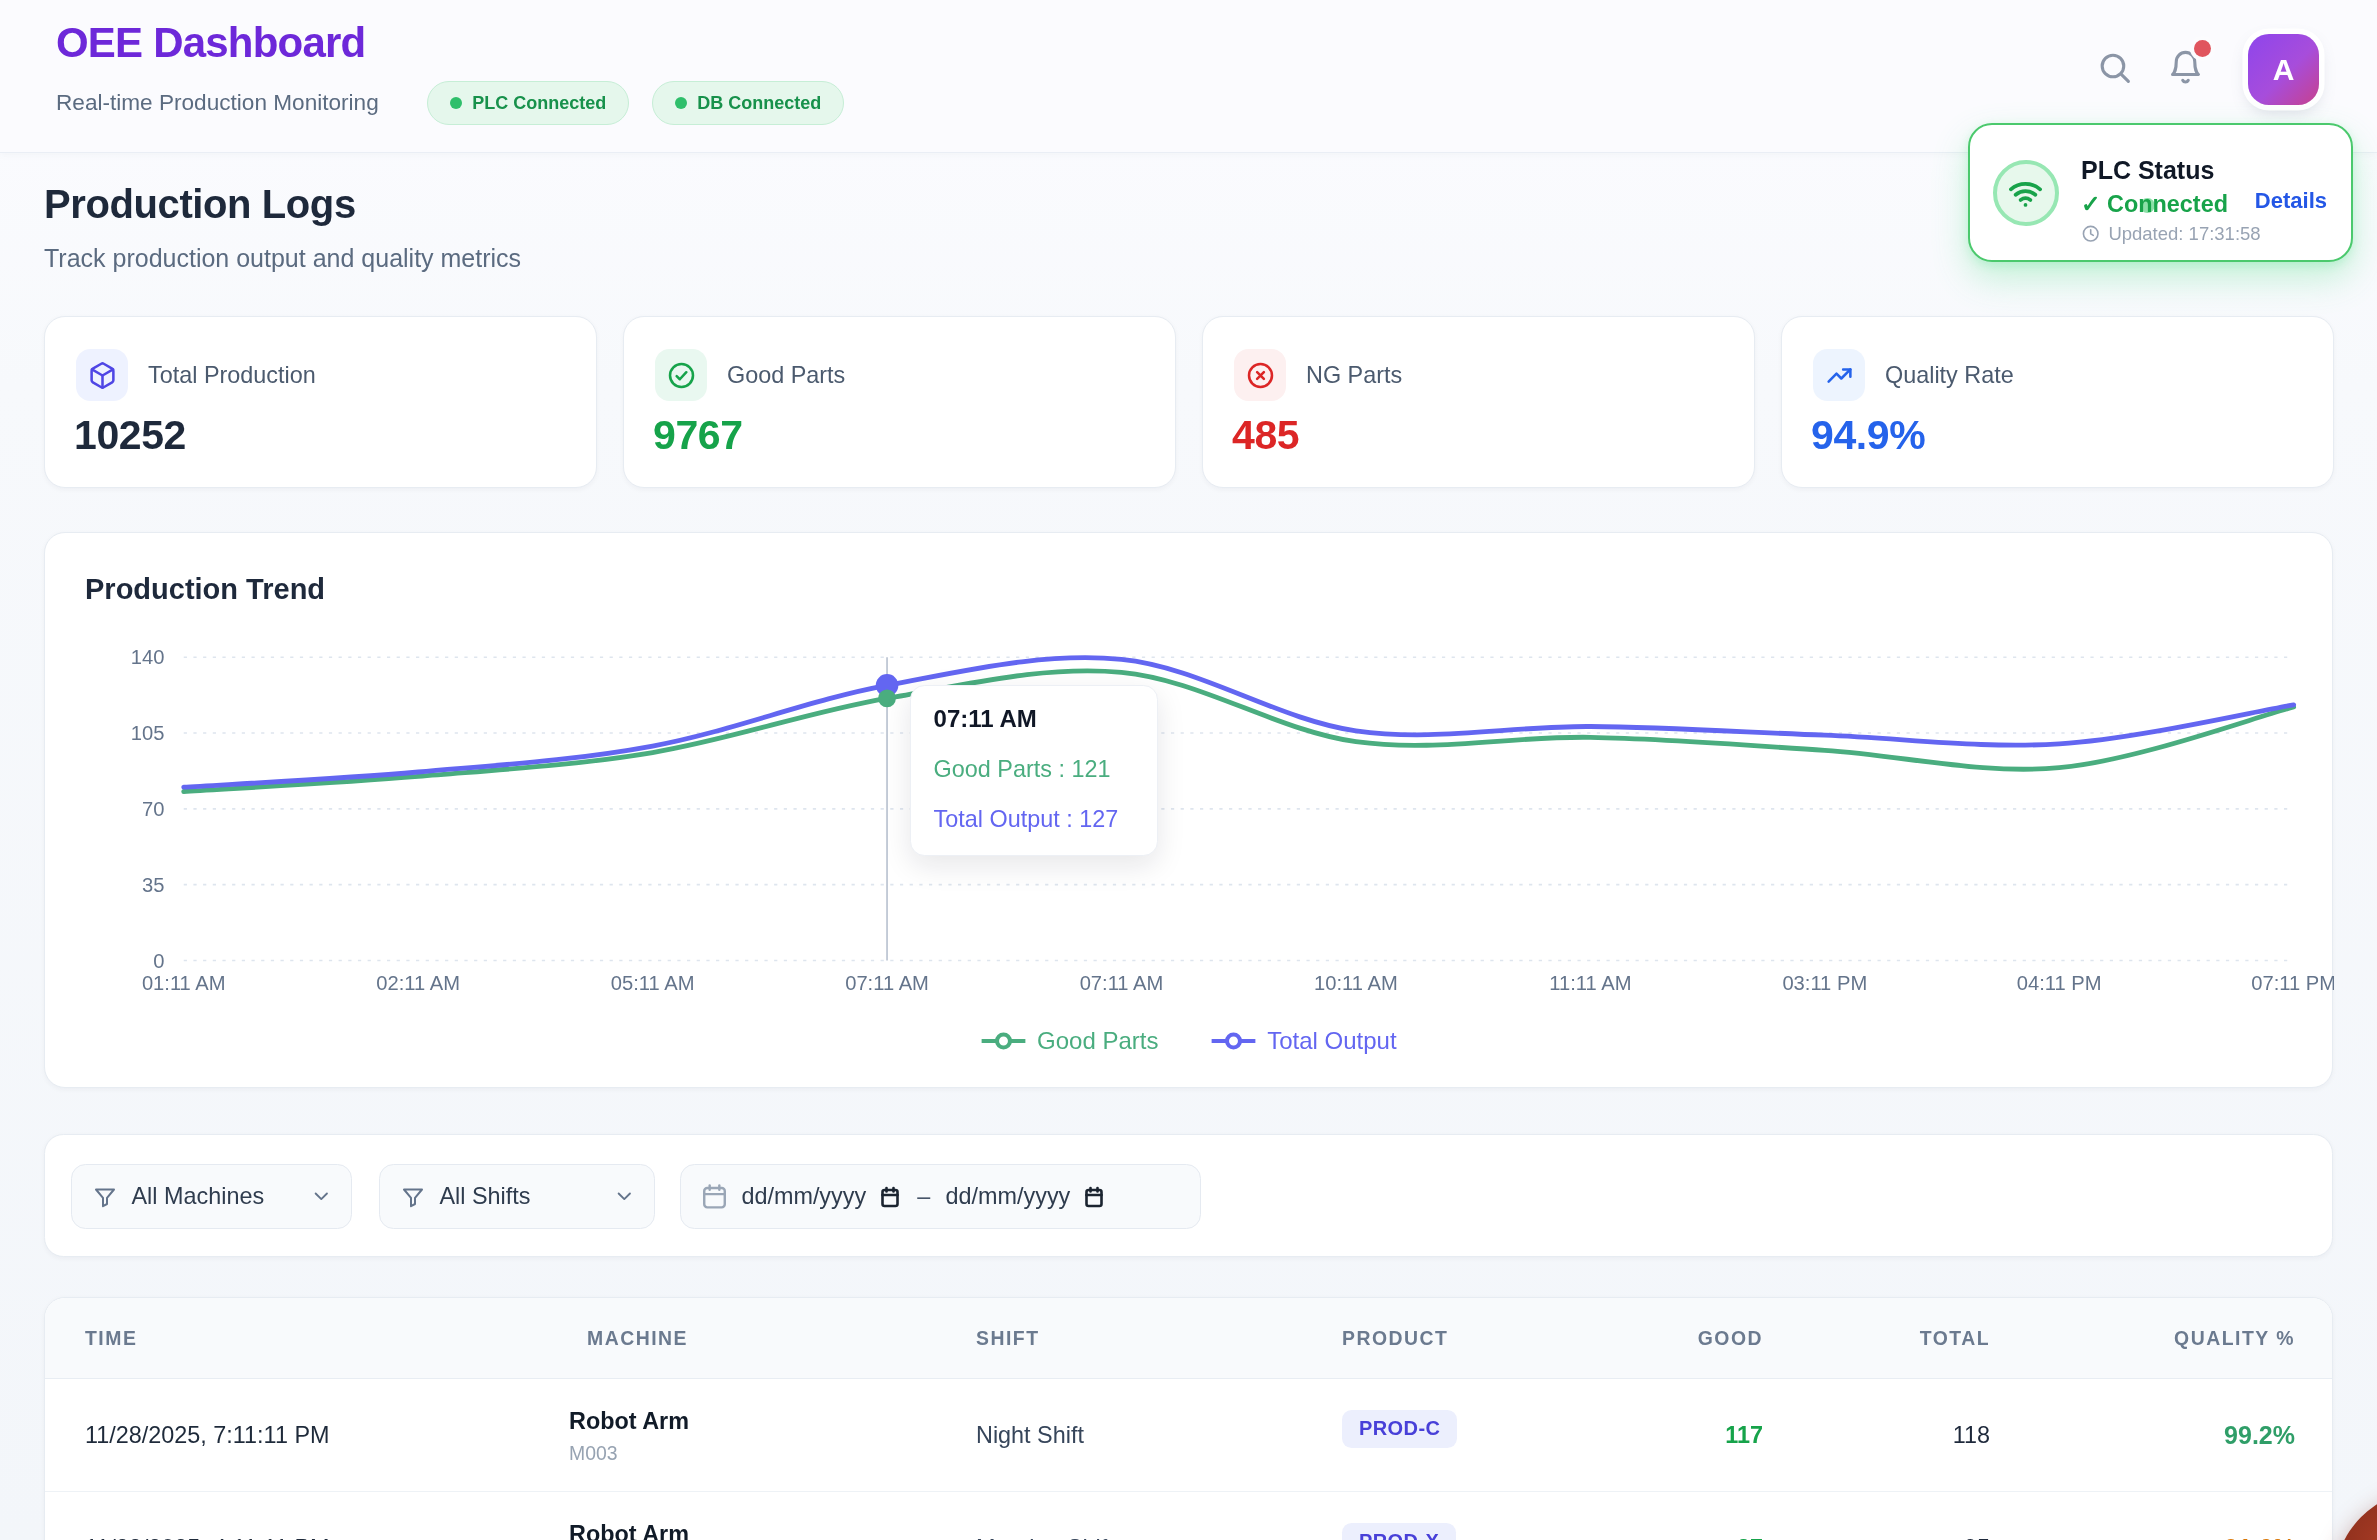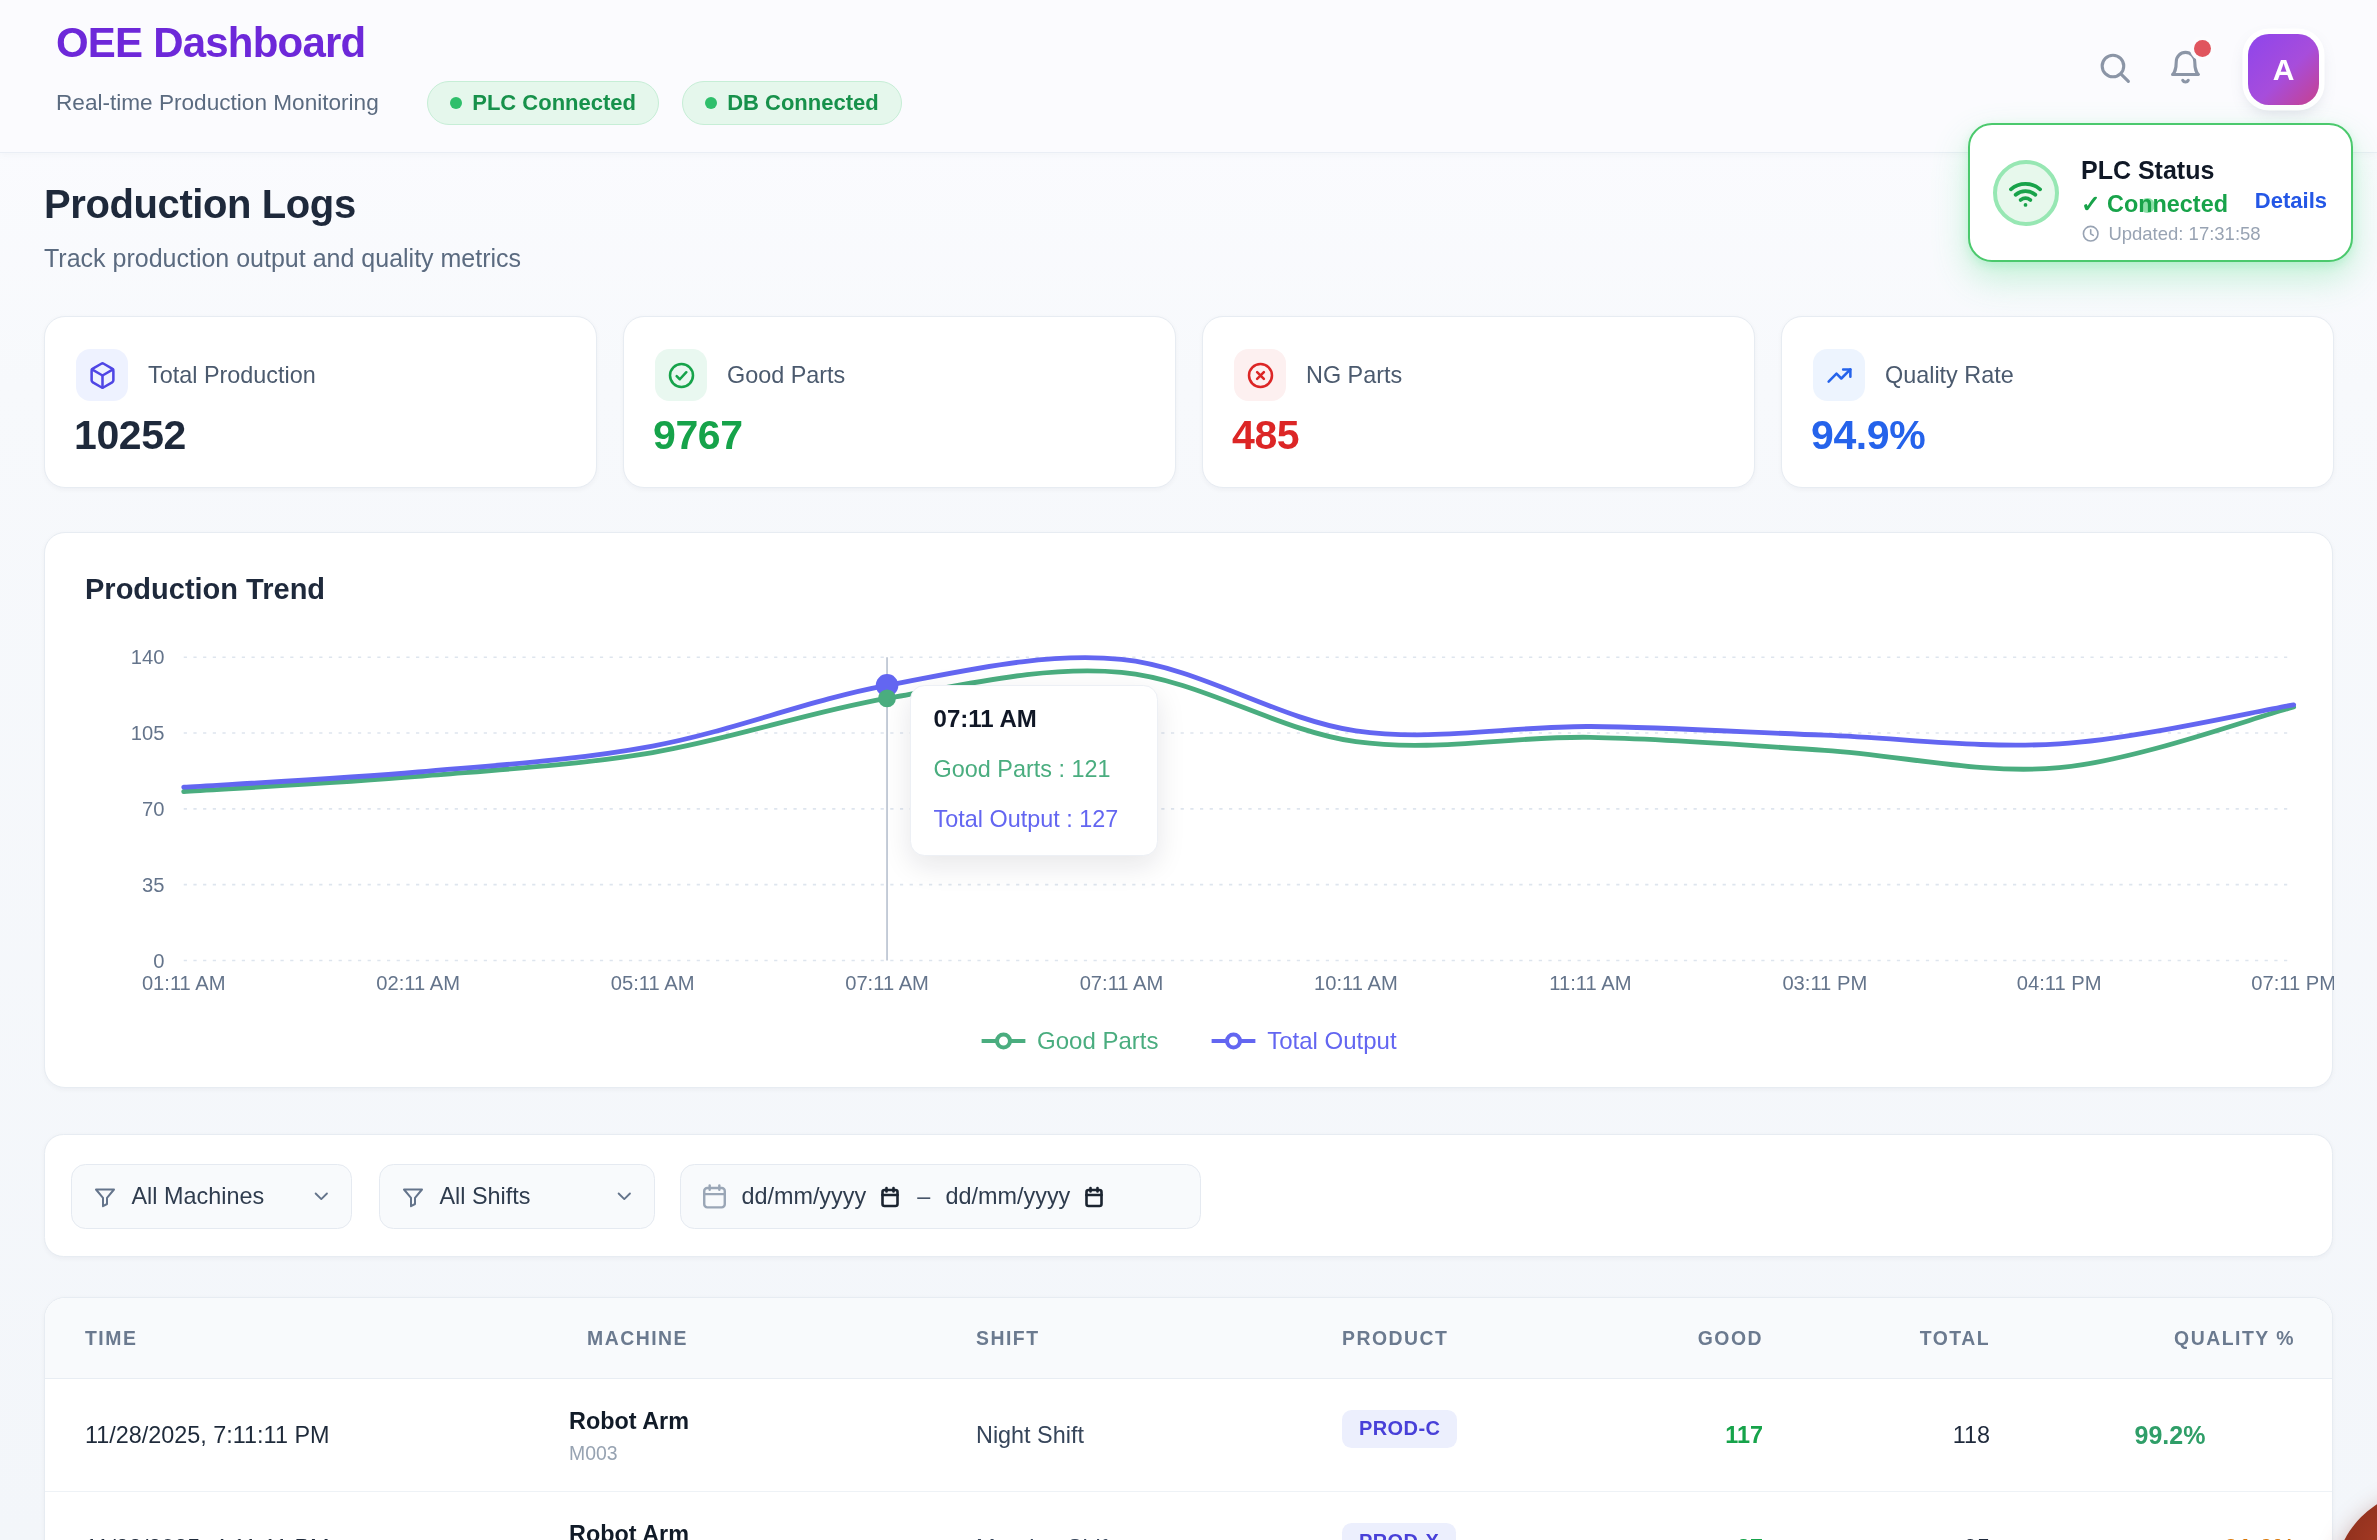--- a/index.html
+++ b/index.html
@@ -5,21 +5,21 @@
   * { margin:0; padding:0; box-sizing:border-box; }
   html,body { width:2377px; height:1540px; overflow:hidden; }
   body { font-family:"Liberation Sans", sans-serif; background:linear-gradient(180deg,#fcfcff 0%,#f7f9fc 25%,#f3f6fa 100%); position:relative; color:#1e293b; }
   svg.ic { display:block; fill:none; stroke:currentColor; stroke-width:2; stroke-linecap:round; stroke-linejoin:round; }
 
   
   .header { position:absolute; left:0; top:0; width:2377px; height:153px; background:rgba(251,251,254,.9); border-bottom:1.6px solid #eaeef5; box-shadow:0 1.6px 6.5px rgba(100,116,139,.05); }
   .app-title { position:absolute; left:56px; top:19.4px; font-size:42px; font-weight:800; color:#6d28d9; letter-spacing:-0.8px; }
   .h-sub { position:absolute; left:56px; top:81px; display:flex; align-items:center; gap:48px; }
   .app-subtitle { font-size:22.6px; color:#5b6b80; }
-  .badge { display:inline-flex; align-items:center; gap:10.5px; height:44px; padding:0 22px; border-radius:22.6px; background:#e5f7ec; border:1.6px solid #c6eed6; color:#17914b; font-size:22px; font-weight:700; }
+  .badge { display:inline-flex; align-items:center; gap:10.5px; height:44px; padding:0 22px; border-radius:22.6px; background:#e5f7ec; border:1.6px solid #c6eed6; color:#17914b; font-size:18px; font-weight:700; }
   .badge-dot { width:12px; height:12px; border-radius:50%; background:#2fbf6b; }
   .icon-btn { position:absolute; width:55px; height:55px; display:flex; align-items:center; justify-content:center; color:#8b95a6; cursor:pointer; }
   .icon-btn svg { width:37px; height:37px; }
   .btn-search { left:2087px; top:40px; }
   .btn-bell { left:2158px; top:40px; }
   .bell-dot { position:absolute; right:1.6px; top:0px; width:17px; height:17px; border-radius:50%; background:#e0555e; box-shadow:0 0 0 4px #fcfcfe; }
   .avatar { position:absolute; left:2248px; top:34px; width:71px; height:71px; border-radius:21px; background:linear-gradient(135deg,#8e45ec 0%,#a74ddb 55%,#c7418d 100%); display:flex; align-items:center; justify-content:center; color:#fff; font-size:30px; font-weight:800; box-shadow:0 0 0 5.6px rgba(255,255,255,.95), 0 6.5px 16px rgba(100,116,139,.25); cursor:pointer; }
 
   
   .plc-card { position:absolute; left:1968px; top:123px; width:385px; height:139px; background:#fff; border:2.4px solid #4bc96d; border-radius:24px; box-shadow:0 16px 35px rgba(74,222,128,.30), 0 3.2px 9.7px rgba(74,222,128,.18); z-index:50; }
@@ -321,21 +321,21 @@
   <div class="t-row">
     <div class="c c-time">11/28/2025, 7:11:11 PM</div>
     <div class="c c-machine">
       <div class="m-name">Robot Arm</div>
       <div class="m-id">M003</div>
     </div>
     <div class="c c-shift">Night Shift</div>
     <div class="c c-product"><span class="prod-badge">PROD-C</span></div>
     <div class="c c-good" style="color: rgb(22, 163, 74); text-align: right;">117</div>
     <div class="c c-total">118</div>
-    <div class="c c-quality" style="color: rgb(47, 158, 104); text-align: center;">99.2%</div>
+    <div class="c c-quality" style="color: rgb(47, 158, 104);">99.2%</div>
   </div>
 
   <div class="t-row">
     <div class="c c-time">11/28/2025, 4:11:11 PM</div>
     <div class="c c-machine">
       <div class="m-name">Robot Arm</div>
       <div class="m-id"></div>
     </div>
     <div class="c c-shift">Morning Shift</div>
     <div class="c c-product"><span class="prod-badge">PROD-X</span></div>

